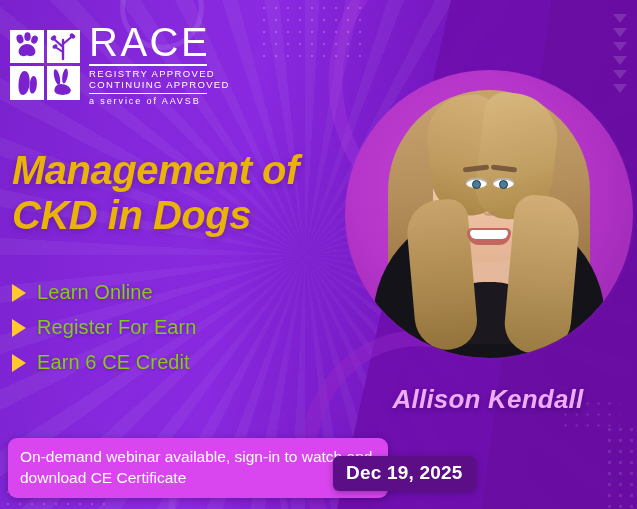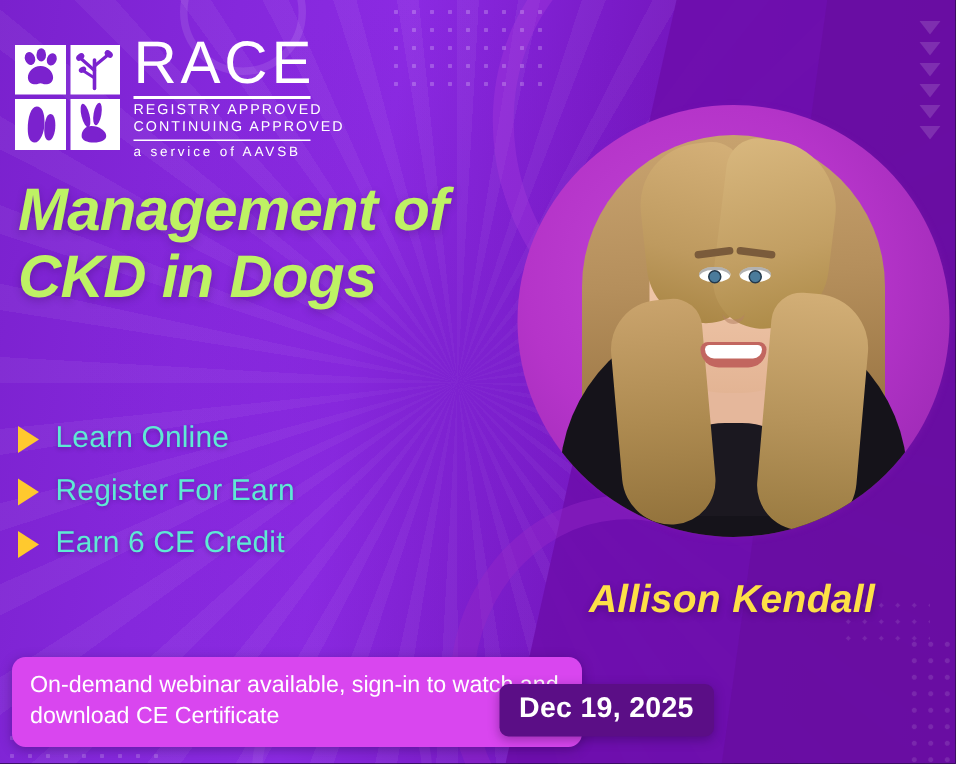--- a/index.html
+++ b/index.html
@@ -191,23 +191,23 @@
     line-height:1.22; white-space:nowrap; font-weight:400;
   }
   .logo-rule2 { height:1.5px; background:#fff; margin:2px 0 2px 0; width:118px; }
   .logo-sub3 {
     font-size:9px; letter-spacing:1.9px; color:#fff;
     line-height:1.2; white-space:nowrap;
   }
 
   
   .headline {
-    position:absolute; left:12px; top:118px;
+    position:absolute; left:12px; top:148px;
     width:350px;
-    color:#bef264;
+    color:#eab308;
     font-size:40px;
     font-weight:700;
     font-style:italic;
     line-height:1.12;
     letter-spacing:-.5px;
     text-shadow:0 2px 6px rgba(40,0,70,.28);
   }
 
   
   .bullets {
@@ -215,21 +215,21 @@
     display:flex; flex-direction:column; gap:12px;
   }
   .bullet { display:flex; align-items:center; gap:11px; }
   .bullet-arrow {
     width:0; height:0; flex:none;
     border-top:9px solid transparent;
     border-bottom:9px solid transparent;
     border-left:14px solid #FFC92E;
   }
   .bullet-label {
-    color:#5eead4; font-size:20px; font-weight:400;
+    color:#84cc16; font-size:20px; font-weight:400;
     letter-spacing:.1px; white-space:nowrap;
     text-shadow:0 1px 3px rgba(40,0,70,.3);
   }
 
   
   .note {
     position:absolute; left:8px; top:438px;
     width:380px;
     background:#d946ef;
     border-radius:9px;
@@ -364,21 +364,21 @@
     border-radius:20px 36px 34px 30px;
     transform:rotate(5deg);
   }
 
   
   .speaker {
     position:absolute; left:344px; top:385px;
     width:288px; text-align:center;
   }
   .speaker-name {
-    color:#fde047; font-size:26px; font-weight:700; font-style:italic;
+    color:#f0abfc; font-size:26px; font-weight:700; font-style:italic;
     letter-spacing:.2px; line-height:1.1;
     text-shadow:0 2px 5px rgba(35,0,60,.35);
   }
   .speaker-cred {
     color:#fff; font-size:12.5px; font-weight:400;
     letter-spacing:1.5px; margin-top:3px;
   }
 
   
   .date-badge {

